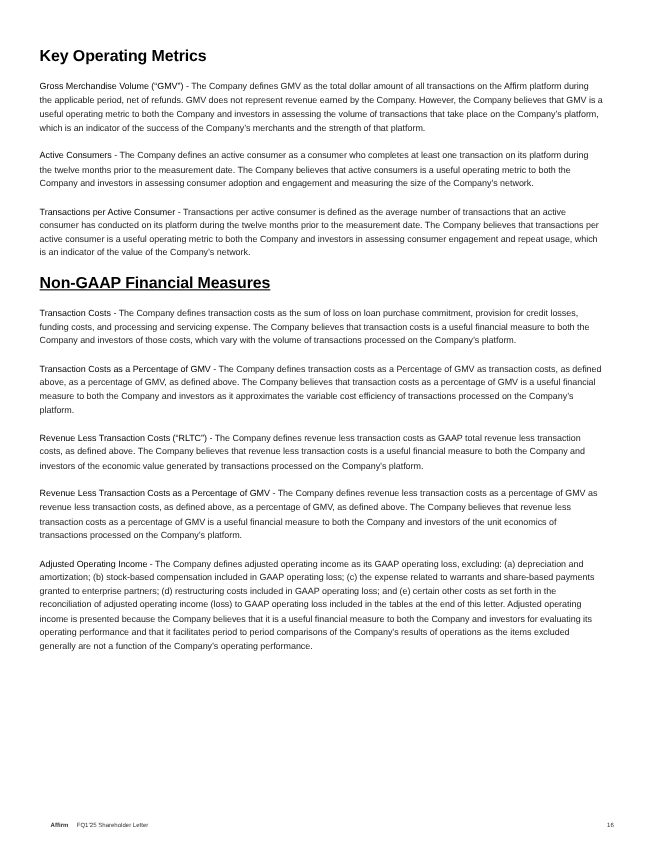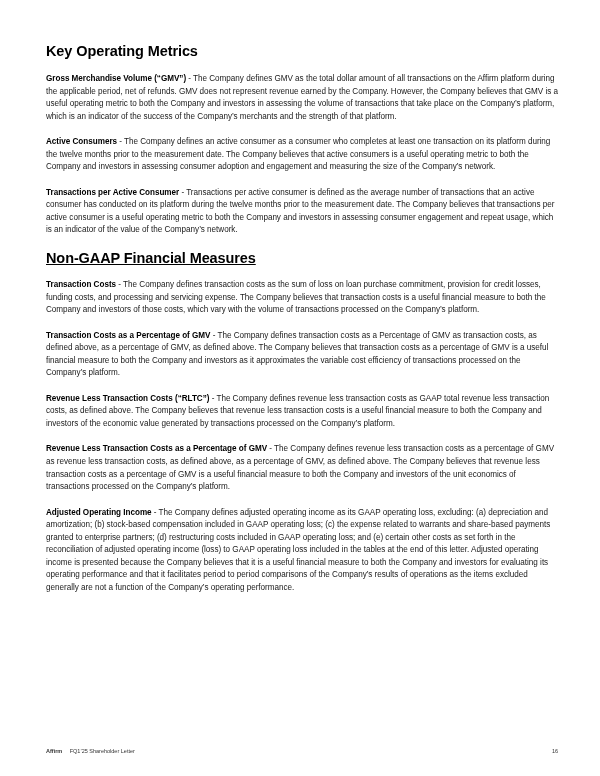--- a/index.html
+++ b/index.html
@@ -1,32 +1,32 @@
 <!DOCTYPE html>
 <html><head>
   <meta charset="utf-8">
   <style>
     html, body { margin: 0; padding: 0; background: #ffffff; }
     body {
       width: 600px; height: 776px; position: relative; overflow: hidden;
       font-family: "Liberation Sans", sans-serif; color: #111111;
     }
-    .page { position: absolute; left: 46px; top: 43px; width: 512px; }
+    .page { position: absolute; left: 36px; top: 43px; width: 512px; }
     h2 {
       font-family: "Liberation Sans", sans-serif;
       font-size: 14.5px; font-weight: bold; margin: 0; color: #000;
       letter-spacing: -0.1px;
     }
     h2.first { margin-bottom: 14px; }
     h2.second { margin-top: 0px; margin-bottom: 13px; text-decoration: underline; }
     p.para {
       font-size: 8.15px; line-height: 12.55px; margin: 0 0 13px 0;
       color: #1a1a1a; letter-spacing: -0.02px;
     }
-    p.para b { font-weight: bold; color: #000; }
+    p.para b { font-weight: normal; color: #000; }
     .footer {
       position: absolute; top: 748px; left: 46px; right: 42px;
       font-size: 5.5px; color: #333;
     }
     .footer .brand { font-weight: bold; margin-right: 6px; }
     .footer .pnum { position: absolute; right: 0; top: 0; }
   </style>
 </head>
 <body>
 

